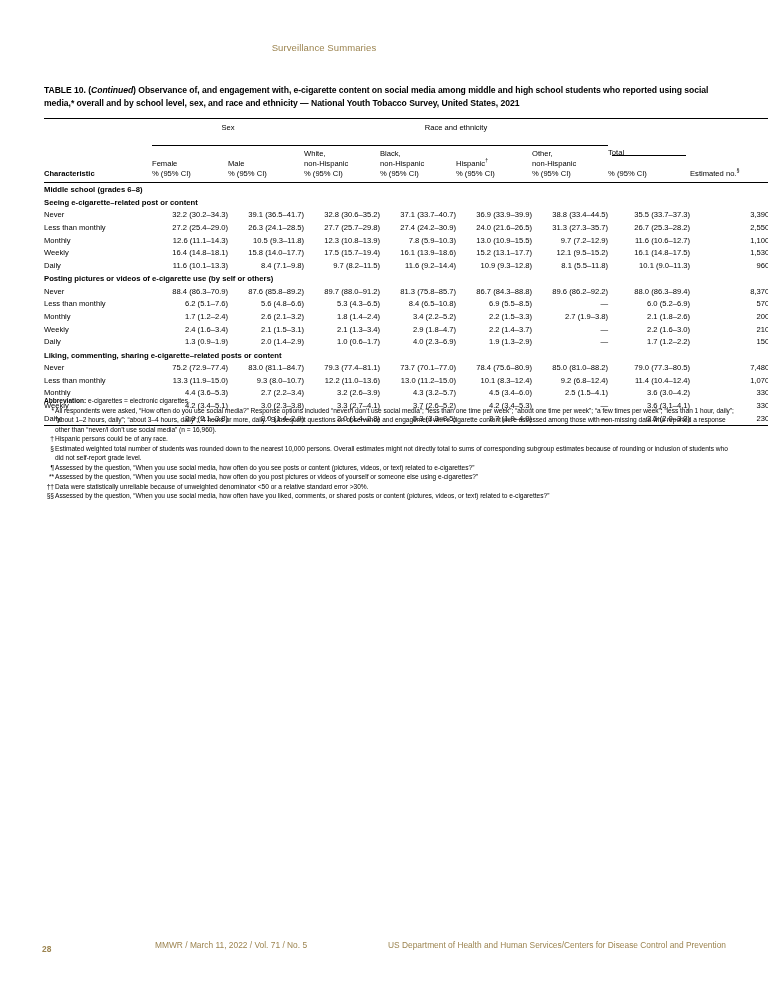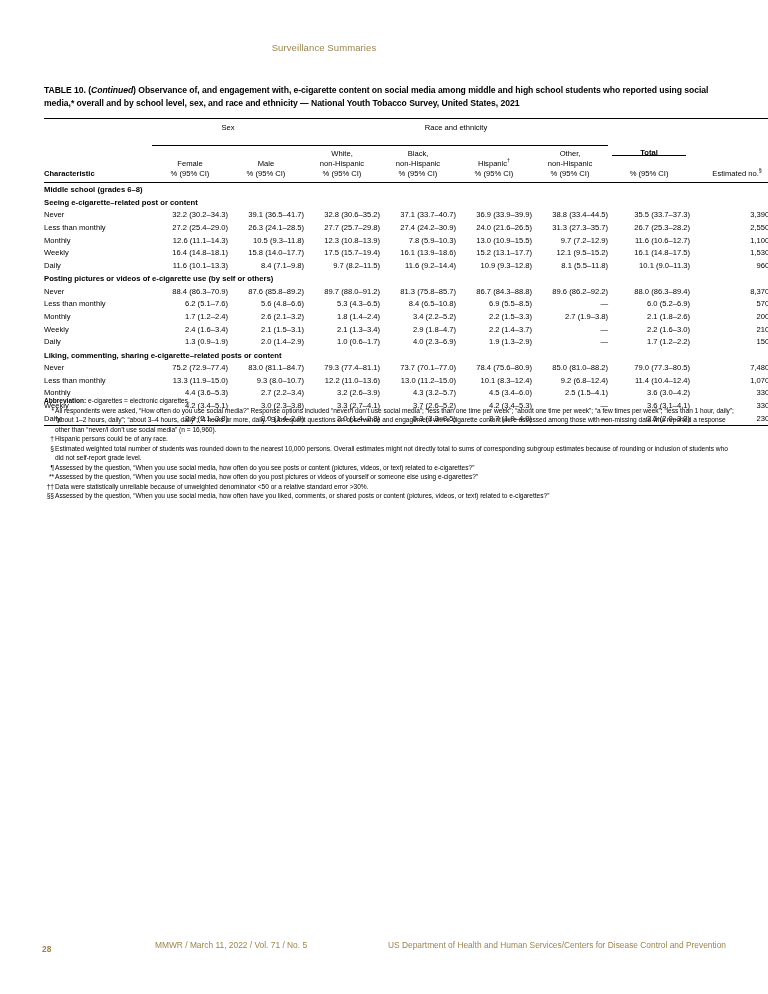--- a/index.html
+++ b/index.html
@@ -74,21 +74,21 @@
   col.c-est   { width: 94px;  }
 
   .rule-top    { border-top: 1.6px solid #000; }
   .rule-thin   { border-top: .8px solid #000; }
 
   tr.hdr-group td { height: 13px; font-size: 7.6px; text-align: center; padding-bottom: 13px; }
   tr.hdr-rule td  { height: 3px; font-size: 0; line-height: 0; }
   tr.hdr-rule td.span-rule { border-top: .9px solid #000; }
 
   tr.hdr-col td {
-    text-align: center;
+    text-align: left;
     font-size: 7.6px;
     line-height: 10.2px;
     padding-bottom: 2px;
   }
   tr.hdr-col td.char-cell {
     text-align: left;
     font-weight: bold;
     vertical-align: bottom;
   }
 
@@ -214,21 +214,21 @@
             <span>% (95% CI)</span>
           </td>
           <td>
             <span>Other,</span><br>
             <span>non-Hispanic</span><br>
             <span>% (95% CI)</span>
           </td>
           <td>
             <div style="border-top:.9px solid #000; margin:0 4px 2px 4px; height:0;"></div>
             <div style="margin-top:-10px;">
-              <span style="display:block; margin-bottom:11px;font-weight:bold;">Total</span>
+              <span style="display:block; margin-bottom:11px;">Total</span>
             </div>
             <span>% (95% CI)</span>
           </td>
           <td>
             <span>Estimated no.</span><sup>§</sup>
           </td>
         </tr>
       </thead>
       <tbody class="rule-thin">
         <tr class="grade-head">

